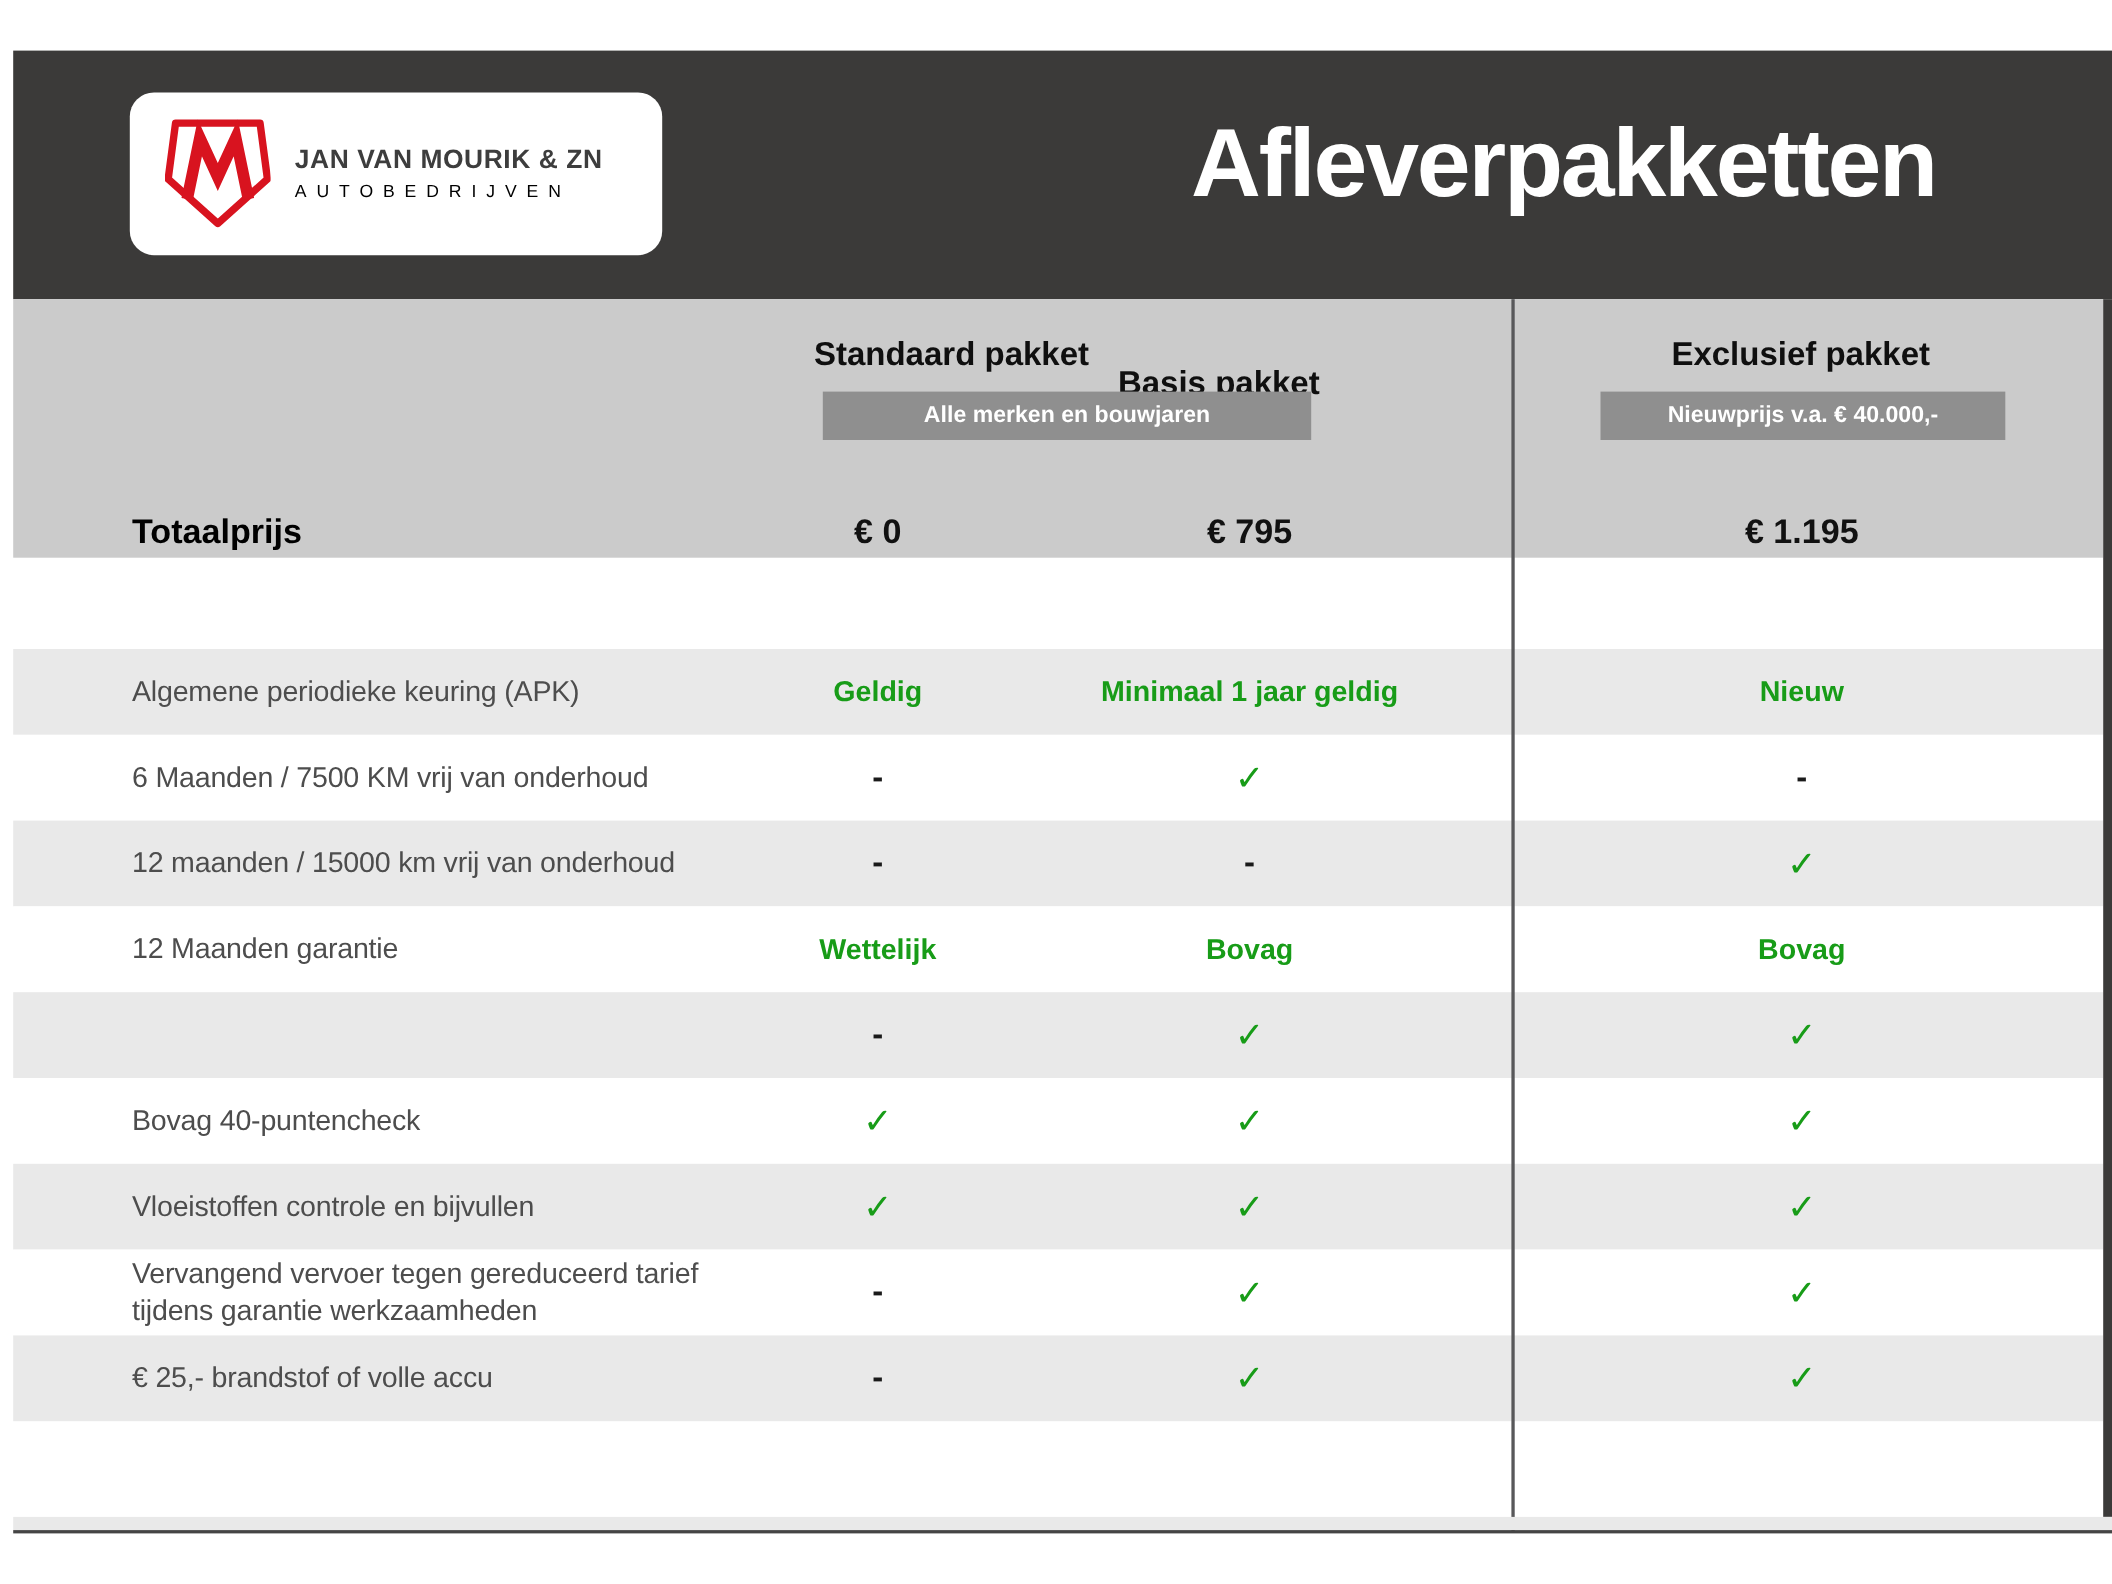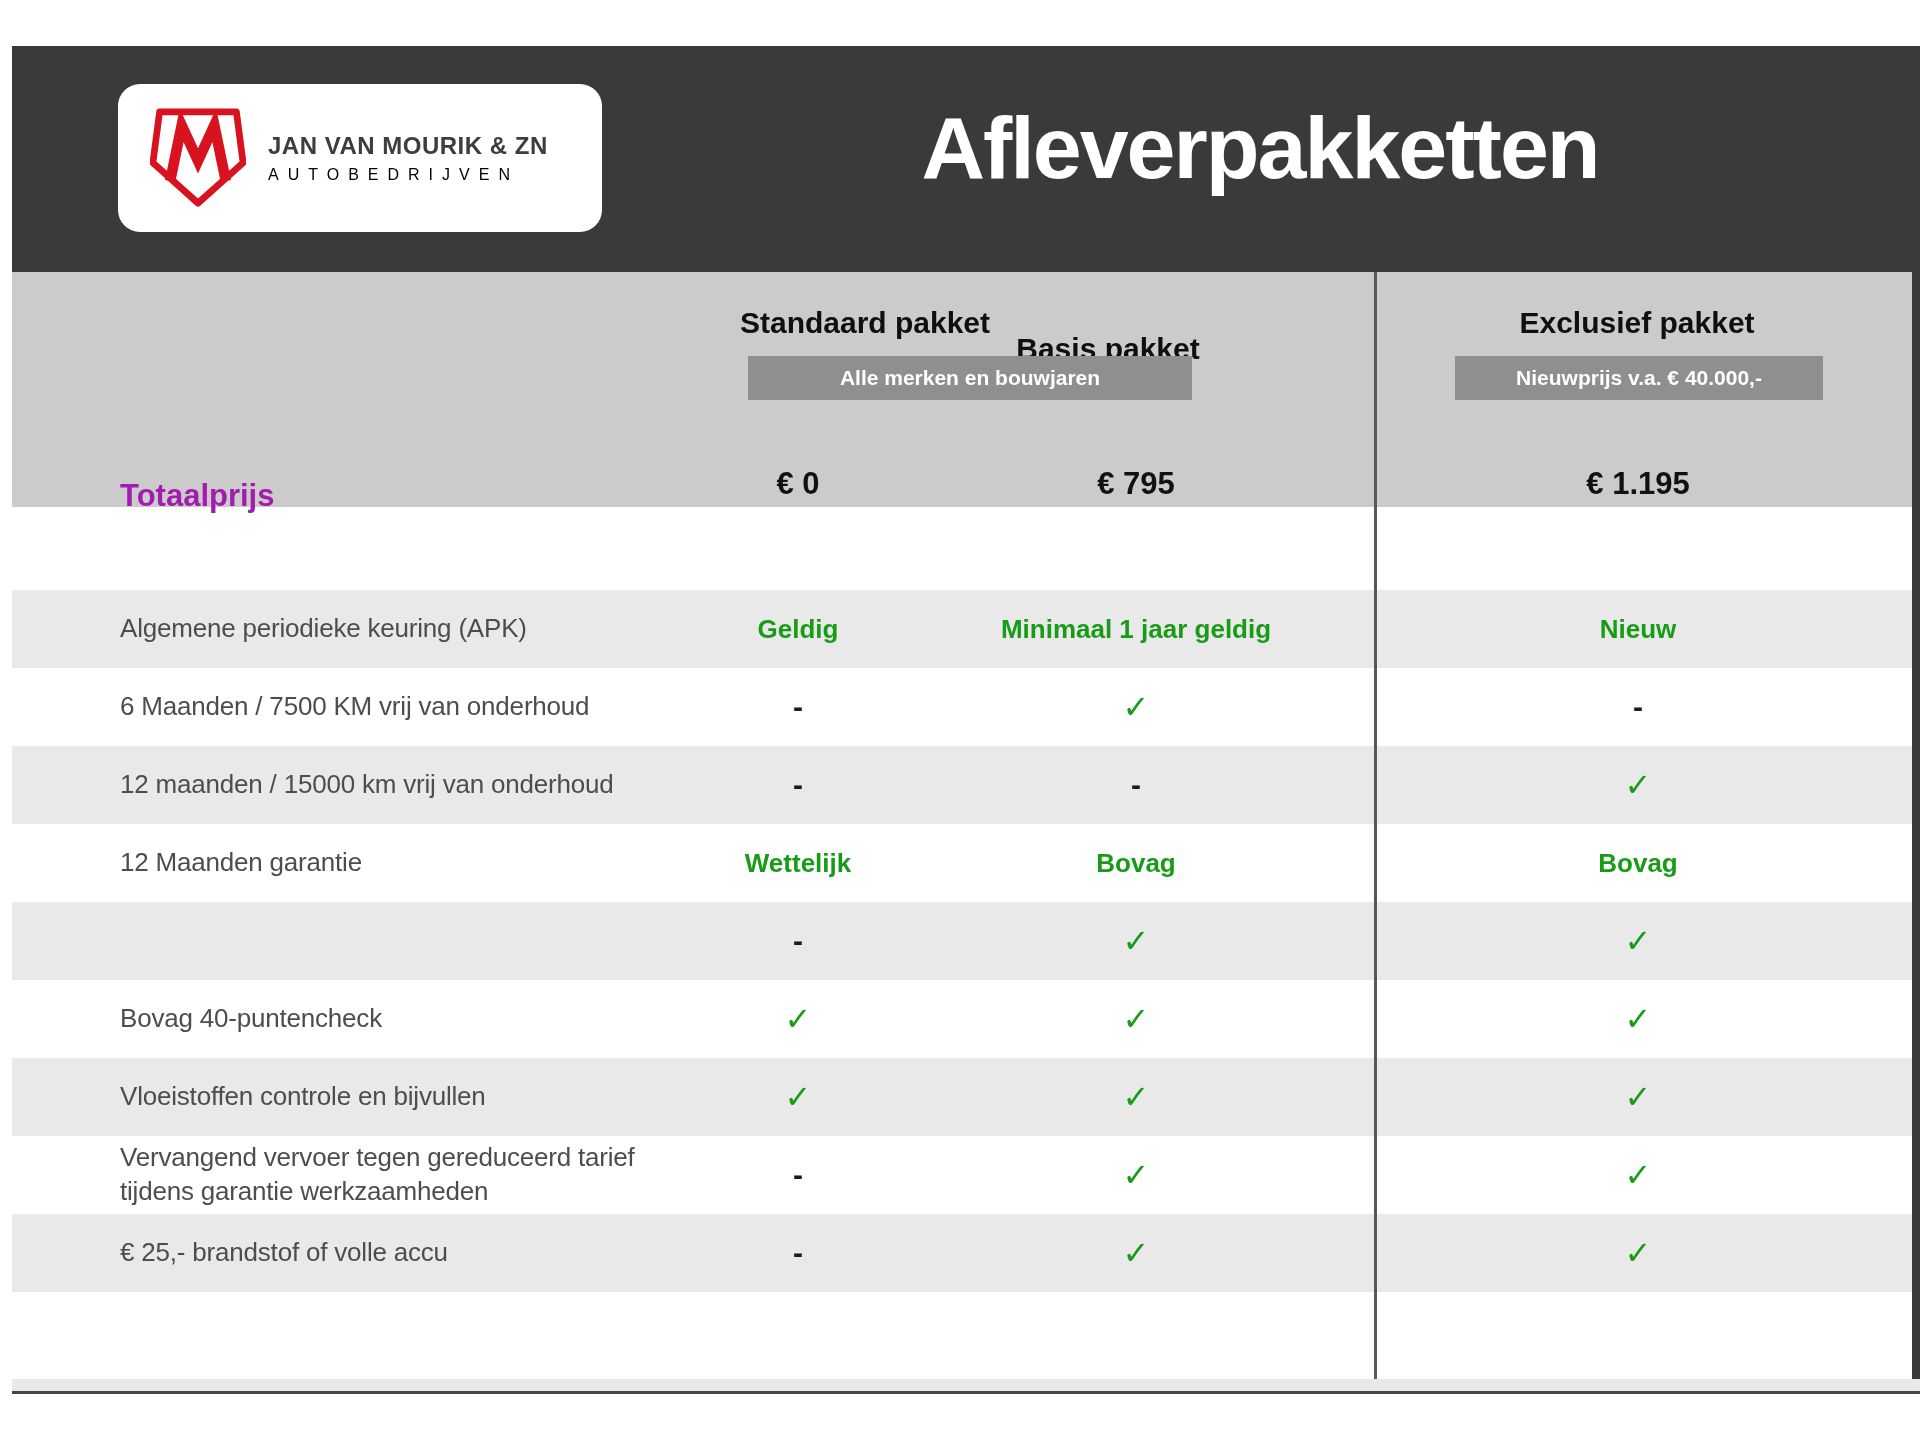--- a/index.html
+++ b/index.html
@@ -8,32 +8,32 @@
 
   
   .header-panel{position:absolute;left:12px;top:46px;width:1908px;height:226px;
                 background:var(--header-bg,#3b3a39);}
   .logo-card{position:absolute;left:106px;top:38px;width:484px;height:148px;background:#fff;
              border-radius:22px;display:flex;align-items:center;padding-left:32px;box-sizing:border-box;}
   .shield{width:96px;height:106px;flex:0 0 auto;margin-right:22px;}
   .brand-text{display:flex;flex-direction:column;}
   .brand-name{font-size:24px;font-weight:700;letter-spacing:0.5px;color:#3d3d3d;white-space:nowrap;}
   .brand-sub{font-size:16px;font-weight:400;letter-spacing:9px;color:#000000;margin-top:6px;white-space:nowrap;}
-  .page-title{position:absolute;left:748px;top:54px;width:1000px;text-align:center;
+  .page-title{position:absolute;left:748px;top:54px;width:1000px;text-align:right;
               font-size:88px;font-weight:700;letter-spacing:-2px;color:#ffffff;line-height:1.1;}
 
   
   .band{position:absolute;left:12px;top:272px;width:1900px;height:235px;background:var(--band-bg,#cbcbcb);}
   .col-header{position:absolute;top:34px;transform:translateX(-50%);font-size:30px;font-weight:700;
               color:#0f0f0f;white-space:nowrap;}
   .col-h1{left:853px;} .col-h2{left:1096px;margin-top:26px;} .col-h3{left:1625px;}
   .badge{position:absolute;top:84px;height:44px;line-height:44px;background:var(--badge-bg,#8f8f8f);
          color:#fff;font-size:21px;font-weight:700;text-align:center;}
   .badge-1{left:736px;width:444px;} .badge-2{left:1443px;width:368px;text-align:center;}
-  .totals-label{position:absolute;left:108px;top:206px;font-size:31px;font-weight:700;color:#a21caf;}
+  .totals-label{position:absolute;left:108px;top:194px;font-size:31px;font-weight:700;color:#000000;}
   .total-value{position:absolute;top:194px;transform:translateX(-50%);font-size:31px;font-weight:700;
                color:#111;white-space:nowrap;}
   .tv1{left:786px;} .tv2{left:1124px;} .tv3{left:1626px;}
 
   
   .rows{position:absolute;left:12px;top:590px;width:1900px;}
   .feature-row{position:relative;height:78px;background:#fff;}
   .feature-row.striped{background:var(--stripe-bg,#e9e9e9);}
   .row-label{position:absolute;left:108px;top:50%;transform:translateY(-50%);
              font-size:26px;color:var(--label-gray,#4d4d4d);letter-spacing:-0.2px;

